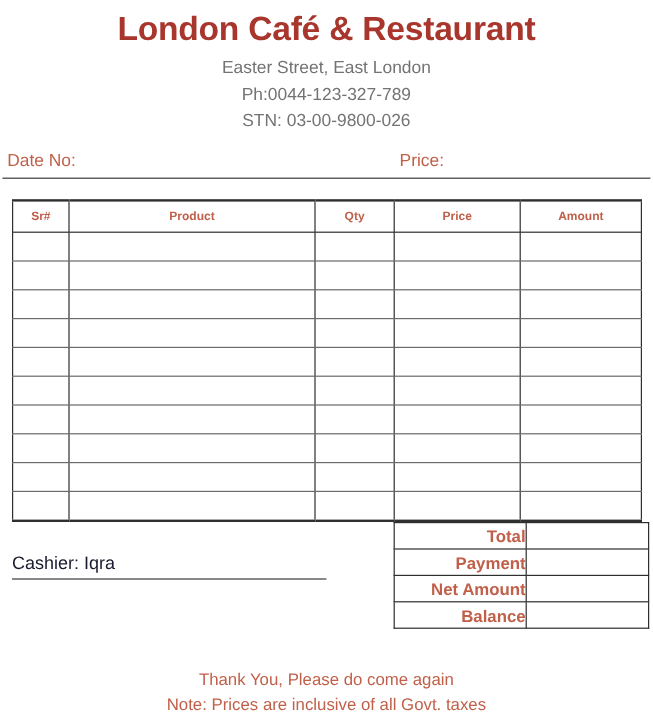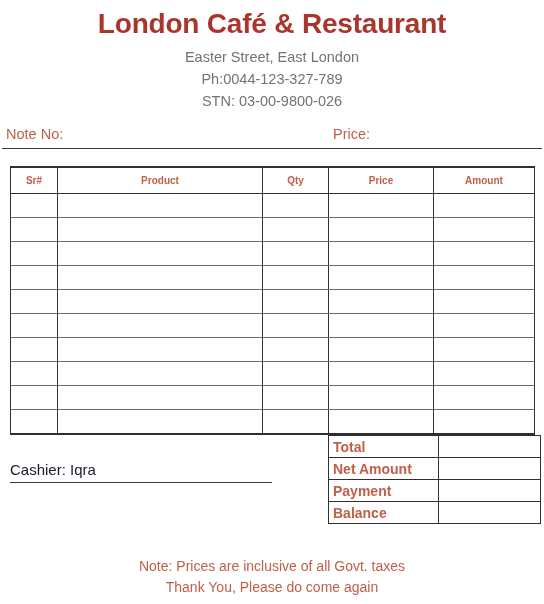--- a/index.html
+++ b/index.html
@@ -121,20 +121,21 @@
     height: 22px;
     box-sizing: border-box;
   }
   table.totals {
     position: absolute;
     left: 318px;
     top: 0;
     border-collapse: collapse;
     table-layout: fixed;
     width: 206px;
+    text-align: right;
   }
   table.totals td {
     border: 1.7px solid #2f2f2f;
     height: 21px;
     padding: 0 0 0 4px;
     font-size: 14px;
     font-weight: bold;
     color: #C0604A;
   }
   table.totals td.val {
@@ -158,21 +159,21 @@
 <div class="page">
 
   <div>
     <div class="shop-title">London Café &amp; Restaurant</div>
     <div class="shop-line addr-1">Easter Street, East London</div>
     <div class="shop-line">Ph:0044-123-327-789</div>
     <div class="shop-line">STN: 03-00-9800-026</div>
   </div>
 
   <div class="billrow">
-    <span class="bill-no">Note No:</span>
+    <span class="bill-no">Date No:</span>
     <span class="bill-date">Price:</span>
   </div>
 
   <div class="tablewrap">
     <table class="items">
       <colgroup>
         <col class="c-sr">
           <col class="c-prod">
           <col class="c-qty">
           <col class="c-price">
@@ -264,33 +265,33 @@
 
   <div class="bottom">
     <div class="cashier">Cashier: Iqra</div>
     <table class="totals">
       <tbody>
           <tr>
             <td class="t-label">Total</td>
             <td class="val"></td>
           </tr>
           <tr>
+            <td class="t-label">Payment</td>
+            <td class="val"></td>
+          </tr>
+          <tr>
             <td class="t-label">Net Amount</td>
-            <td class="val"></td>
-          </tr>
-          <tr>
-            <td class="t-label">Payment</td>
             <td class="val"></td>
           </tr>
           <tr>
             <td class="t-label">Balance</td>
             <td class="val"></td>
           </tr>
         </tbody>
     </table>
   </div>
 
   <div class="footer">
+    <div>Thank You, Please do come again</div>
     <div>Note: Prices are inclusive of all Govt. taxes</div>
-    <div>Thank You, Please do come again</div>
   </div>
 
 </div>
 
 </body></html>

